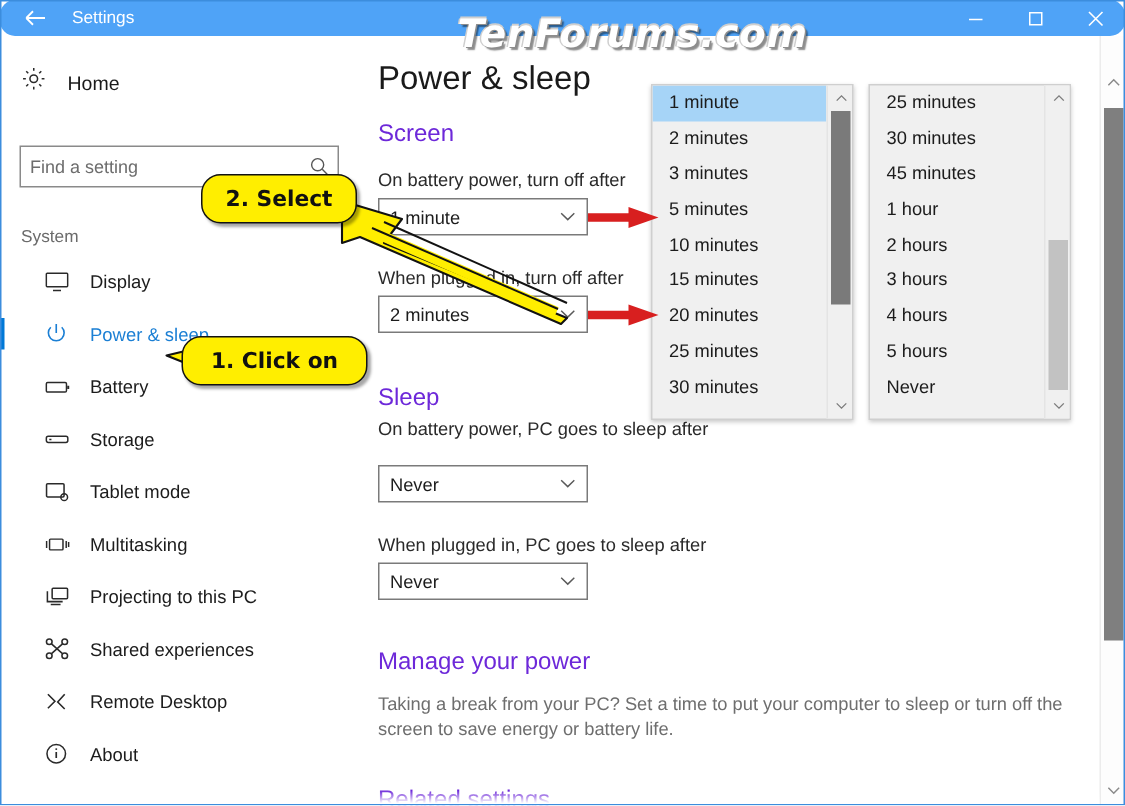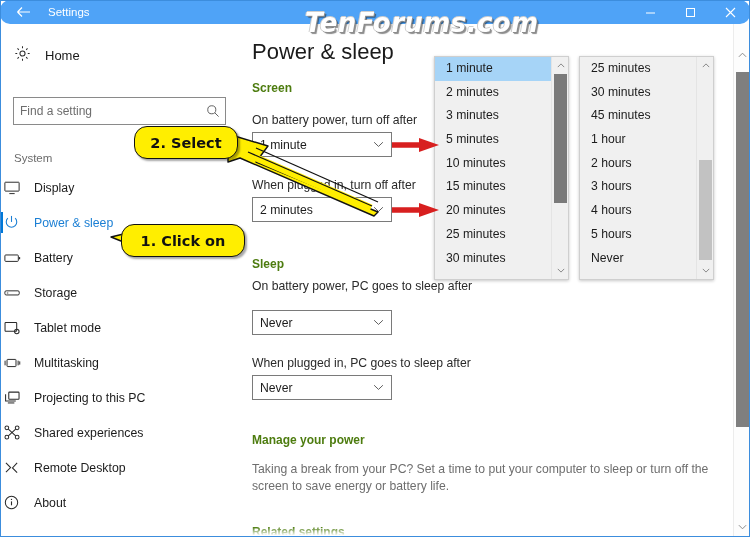--- a/index.html
+++ b/index.html
@@ -62,21 +62,21 @@
   }
   .search-wrap input::placeholder{color:#6d6d6d;}
   .search-ico{width:24px;display:flex;align-items:center;justify-content:center;color:#555;}
 
   .group-label{
     position:absolute;left:14px;top:128px;font-size:11.5px;color:#6b6b6b;
   }
   .navlist{position:absolute;left:0;top:146px;width:238px;}
   .navitem{
     position:relative;height:35px;display:flex;align-items:center;
-    padding-left:4px;box-sizing:border-box;
+    padding-left:30px;box-sizing:border-box;
   }
   .navitem .ico{
     width:22px;display:flex;align-items:center;justify-content:flex-start;
     color:#2a2a2a;flex:0 0 22px;
   }
   .navitem .lbl{font-size:12.3px;color:#1c1c1c;margin-left:8px;white-space:nowrap;}
   .navitem.selected .lbl{color:#1b7fd4;}
   .navitem.selected .ico{color:#1b7fd4;}
   .navitem.selected::before{
     content:"";position:absolute;left:0;top:7px;width:3px;height:21px;background:#0078d7;
@@ -84,21 +84,21 @@
 
   
   .content{
     position:absolute;left:238px;top:24px;width:512px;height:513px;
     background:#ffffff;overflow:hidden;
   }
   .page-title{
     position:absolute;left:14px;top:15px;font-size:22px;color:#1a1a1a;font-weight:400;
   }
   .sec-head{
-    position:absolute;left:14px;font-size:12px;color:#4d7c0f;font-weight:700;
+    position:absolute;left:14px;font-size:16px;color:#6d28d9;font-weight:400;
   }
   .field-label{
     position:absolute;left:14px;font-size:12.2px;color:#2a2a2a;
   }
   .combo{
     position:absolute;left:14px;width:140px;height:25px;
     border:1px solid #7a7a7a;background:#fff;box-sizing:border-box;
     display:flex;align-items:center;
   }
   .combo .val{flex:1;padding-left:7px;font-size:12.2px;color:#1c1c1c;white-space:nowrap;}
@@ -472,18 +472,18 @@
       <path d="M30 20 L152 74" stroke="#121212" stroke-width="1.3" fill="none"></path>
     </svg>
   </div>
 
   <div class="tail" style="left:110px;top:228px;">
     <svg width="32" height="24" viewBox="0 0 32 24">
       <path d="M1 9 L26 3 L26 19 Z" fill="#ffee00" stroke="#121212" stroke-width="1.4" stroke-linejoin="round"></path>
     </svg>
   </div>
 
-  <div class="callout" style="left:134px;top:126px;width:102px;height:31px;text-align:right;">2. Select</div>
+  <div class="callout" style="left:134px;top:116px;width:102px;height:31px;text-align:right;">2. Select</div>
 
   <div class="callout" style="left:121px;top:224px;width:122px;height:31px;">1. Click on</div>
 
   <div class="win-border"></div>
 </div>
 
 </body></html>

